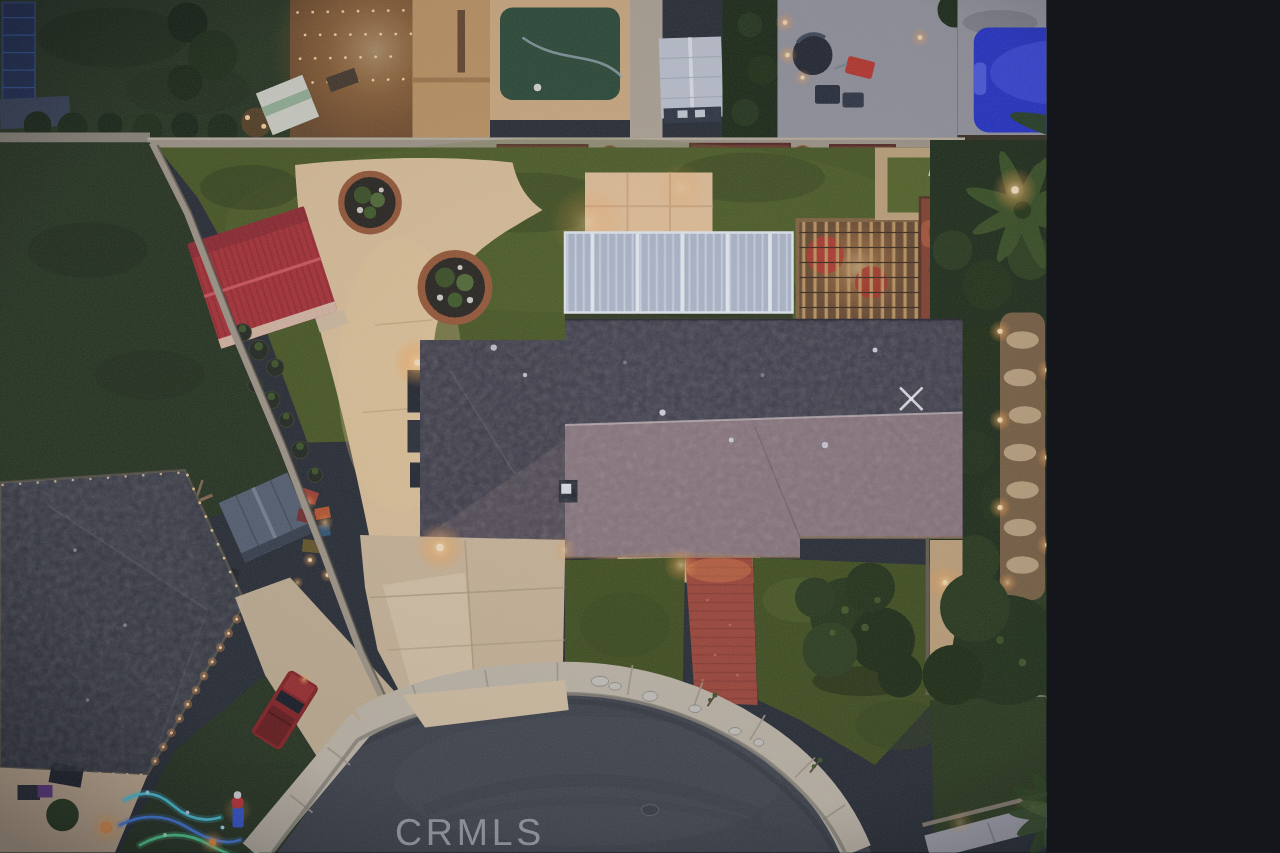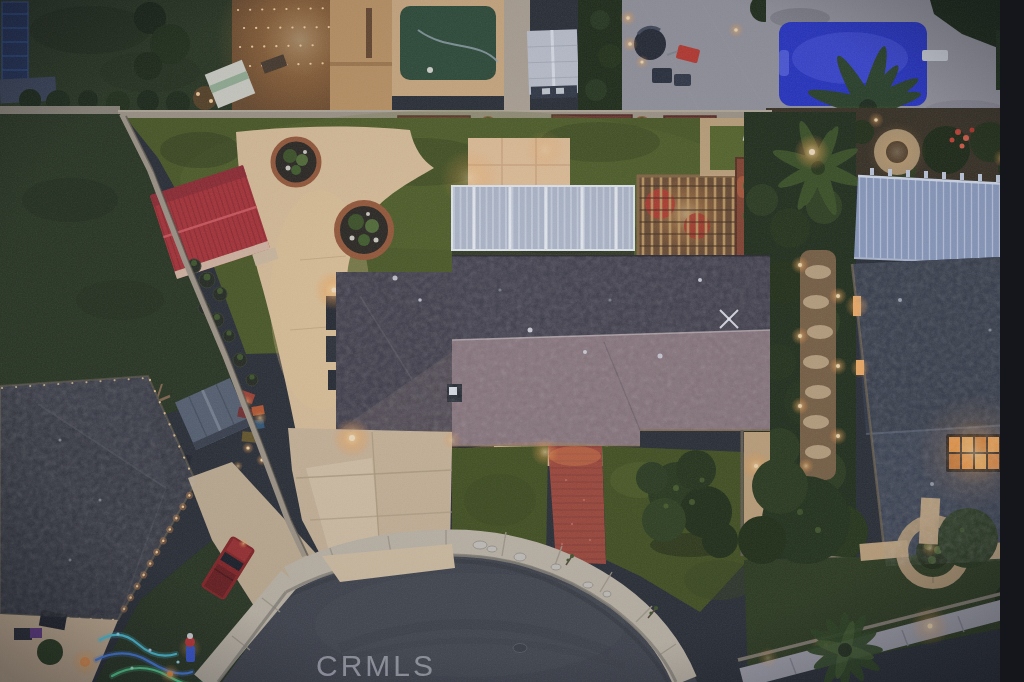--- a/index.html
+++ b/index.html
@@ -1,16 +1,16 @@
 <!DOCTYPE html>
 <html><head>
 <meta charset="utf-8">
 <style>
   html,body{margin:0;padding:0;background:#14161c;}
-  .stage{position:relative;width:1000px;height:682px;overflow:hidden;font-family:"Liberation Sans",sans-serif;text-align:center;}
+  .stage{position:relative;width:837px;height:682px;overflow:hidden;font-family:"Liberation Sans",sans-serif;text-align:center;}
   svg{display:block;}
   .wm{font-family:"Liberation Sans",sans-serif;font-weight:400;}
 </style>
 </head>
 <body>
 
 <div class="stage">
 <svg width="1024" height="682" viewBox="0 0 1024 682" xmlns="http://www.w3.org/2000/svg">
   <defs>
     <radialGradient id="glowWarm">

